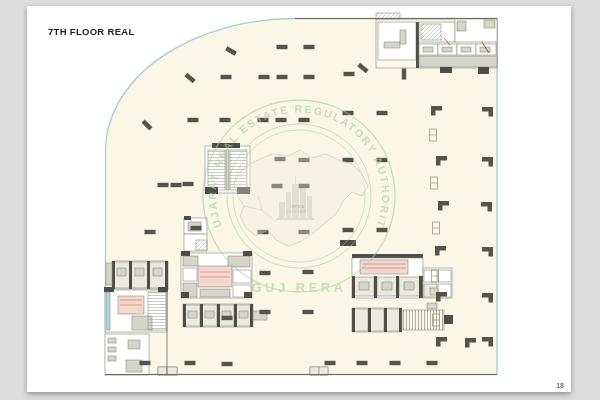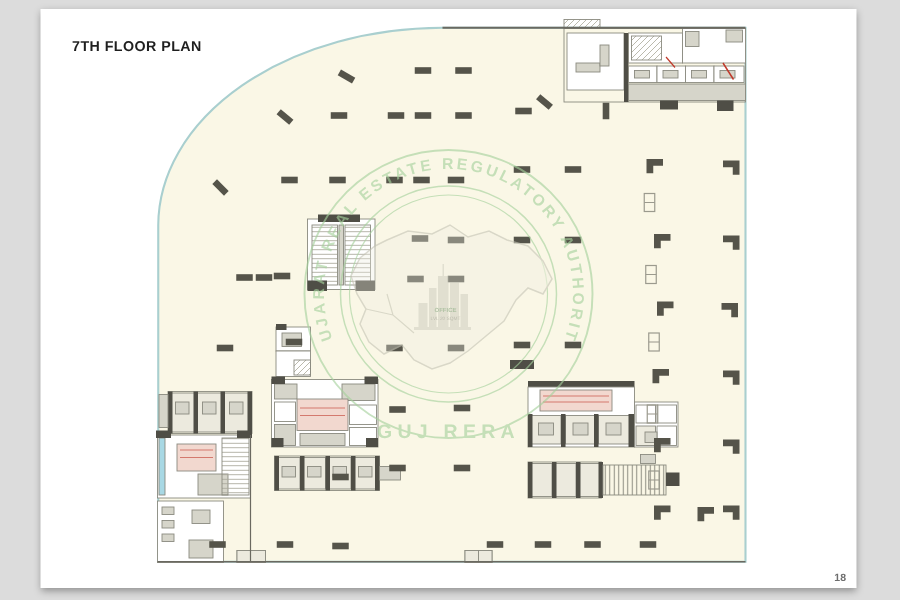--- a/index.html
+++ b/index.html
@@ -23,21 +23,21 @@
     position:absolute;right:36px;bottom:11px;
     font-size:7px;color:#6e6e6e;font-weight:bold;
   }
   svg.plan{position:absolute;left:0;top:0;}
 </style>
 </head>
 <body>
 
 <div class="card"></div>
 
-<div class="plan-title">7TH FLOOR PLAN</div>
+<div class="plan-title">7TH FLOOR REAL</div>
 
 <svg class="plan" id="plan-svg" width="600" height="400" viewBox="0 0 600 400">
     <defs>
       <pattern id="h" width="4" height="4" patternUnits="userSpaceOnUse">
         <path d="M0 4 L4 0" stroke="#b3b2a4" stroke-width="0.6"></path>
       </pattern>
       <pattern id="hh" width="6" height="3" patternUnits="userSpaceOnUse">
         <line x1="0" y1="1.5" x2="6" y2="1.5" stroke="#a9a89b" stroke-width="0.6"></line>
       </pattern>
       <pattern id="hv" width="3" height="6" patternUnits="userSpaceOnUse">

